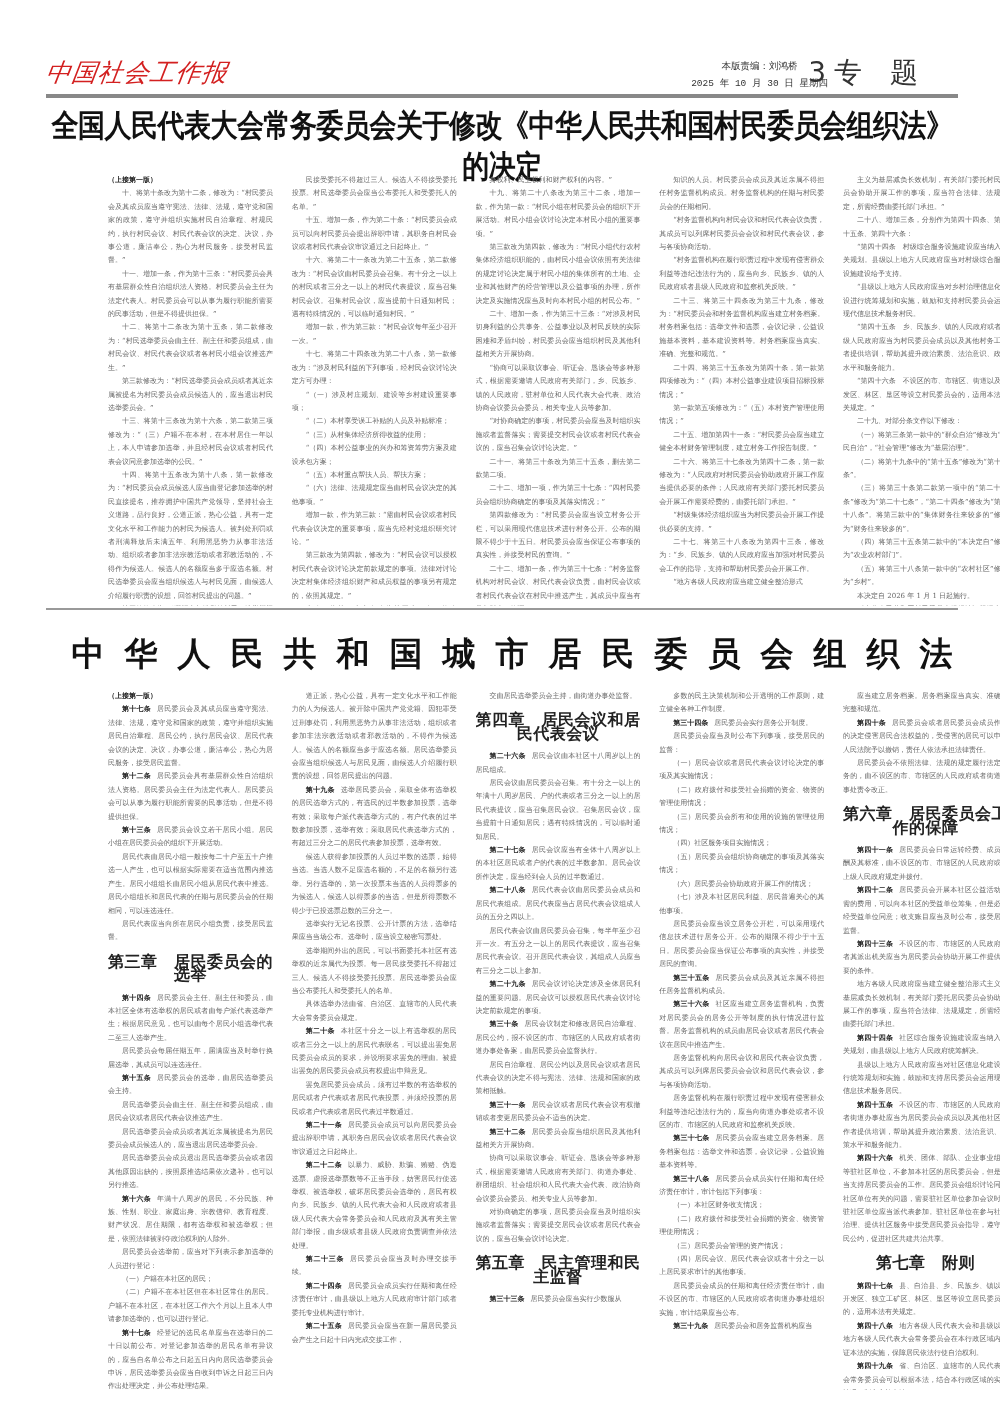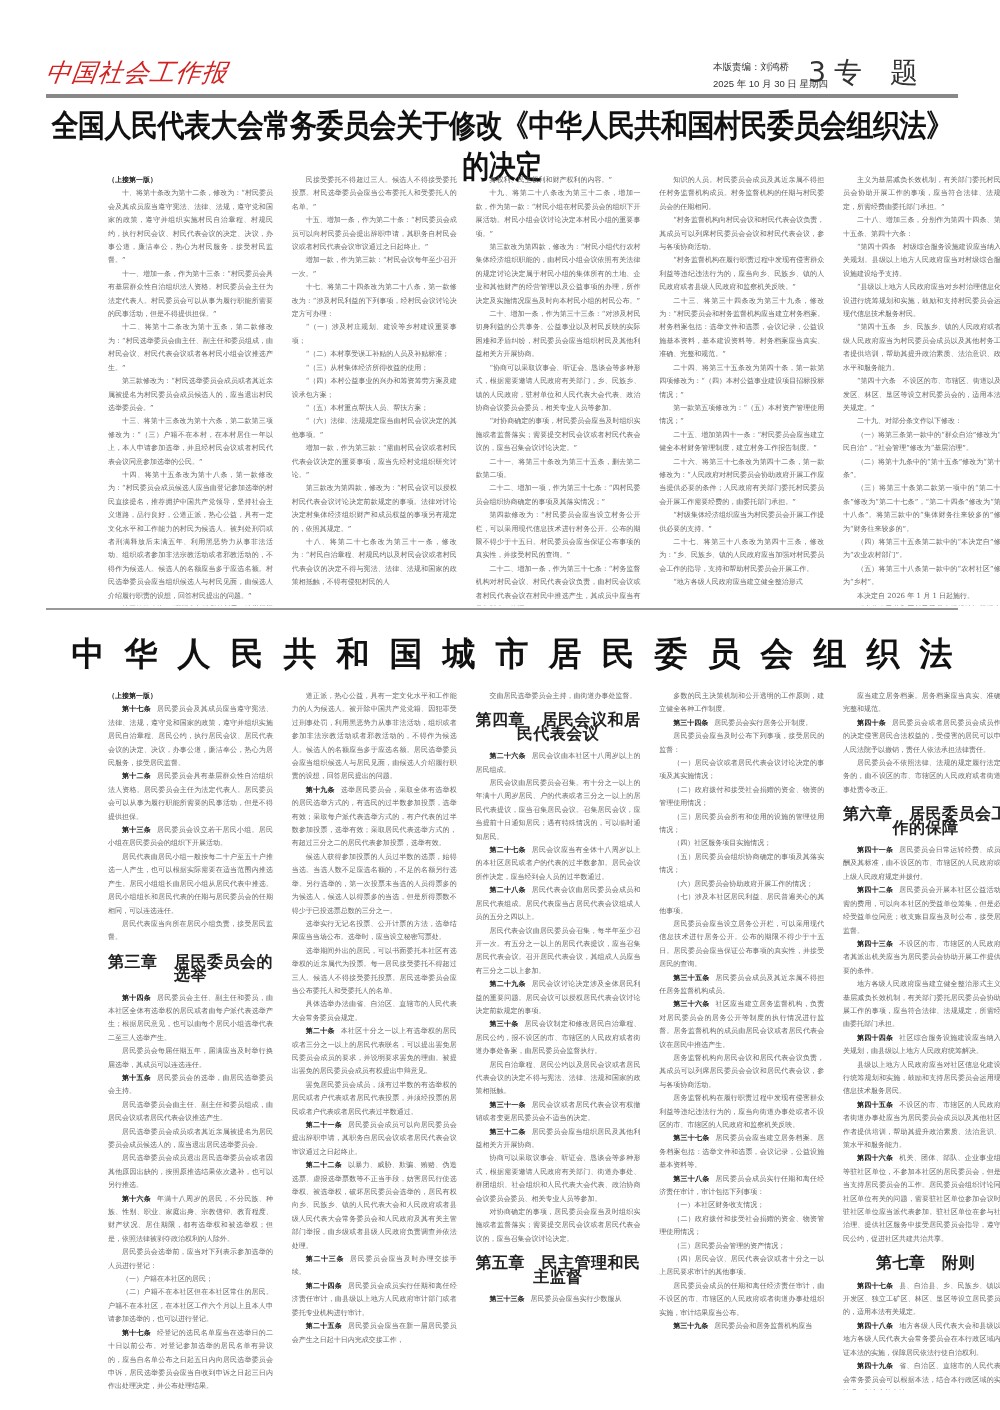--- a/index.html
+++ b/index.html
@@ -1,19 +1,19 @@
 <!DOCTYPE html>
 <html><head>
   <meta charset="utf-8">
   <style>
     html,body{margin:0;padding:0;background:#fff;}
     body{width:1000px;height:1410px;position:relative;overflow:hidden;font-family:"DejaVu Serif",serif;color:#333;}
     .masthead{position:absolute;left:46px;top:56px;width:912px;height:36px;}
     .logo{position:absolute;left:0;top:0;font-family:"DejaVu Serif",serif;font-style:italic;color:#d32020;font-size:25px;letter-spacing:1px;transform:skewX(-8deg);}
-    .meta{position:absolute;right:130px;top:2px;text-align:left;font-family:Liberation Sans, sans-serif;font-size:9.5px;color:#333;line-height:17px;}
+    .meta{position:absolute;right:130px;top:2px;text-align:center;font-family:Liberation Mono, monospace;font-size:9.5px;color:#333;line-height:17px;}
     .pageno{position:absolute;right:12px;top:-2px;font-family:"DejaVu Sans",sans-serif;font-size:28px;color:#333;letter-spacing:2px;}
     .pageno .num{margin-right:6px;}
     .pageno .sect{letter-spacing:28px;}
     .rule-top{position:absolute;left:46px;top:94px;width:912px;height:4px;background:#888;}
     .headline{position:absolute;left:46px;top:110px;width:912px;text-align:center;font-family:"DejaVu Sans",sans-serif;font-weight:bold;font-size:27px;color:#111;letter-spacing:-0.5px;transform:scaleY(1.15);}
     .cols{position:absolute;left:60px;width:900px;display:flex;justify-content:space-between;margin-left:48px;}
     .col{width:165px;font-size:7px;line-height:13.4px;color:#666;text-align:justify;overflow:hidden;}
     .col p{margin:0;text-indent:2em;}
     .col p.noind{text-indent:0;}
     .col .tag{font-family:"DejaVu Sans",sans-serif;font-weight:bold;color:#222;}
@@ -46,20 +46,21 @@
       <p>十一、增加一条，作为第十三条：“村民委员会具有基层群众性自治组织法人资格。村民委员会主任为法定代表人。村民委员会可以从事为履行职能所需要的民事活动，但是不得提供担保。”</p>
       <p>十二、将第十二条改为第十五条，第二款修改为：“村民选举委员会由主任、副主任和委员组成，由村民会议、村民代表会议或者各村民小组会议推选产生。”</p>
       <p>第三款修改为：“村民选举委员会成员或者其近亲属被提名为村民委员会成员候选人的，应当退出村民选举委员会。”</p>
       <p>十三、将第十三条改为第十六条，第二款第三项修改为：“（三）户籍不在本村，在本村居住一年以上，本人申请参加选举，并且经村民会议或者村民代表会议同意参加选举的公民。”</p>
       <p>十四、将第十五条改为第十八条，第一款修改为：“村民委员会成员候选人应当由登记参加选举的村民直接提名，推荐拥护中国共产党领导，坚持社会主义道路，品行良好，公道正派，热心公益，具有一定文化水平和工作能力的村民为候选人。被判处刑罚或者刑满释放后未满五年、利用黑恶势力从事非法活动、组织或者参加非法宗教活动或者邪教活动的，不得作为候选人。候选人的名额应当多于应选名额。村民选举委员会应当组织候选人与村民见面，由候选人介绍履行职责的设想，回答村民提出的问题。”</p>
       <p>第四款修改为：“登记参加选举的村民，选举期间外出不能参加投票的，可以书面委托本村有选举权的近亲属代为投票。每一村民接受委托不得超过三人。</p>
     </div>
   <div class="col">
       <p>民接受委托不得超过三人。候选人不得接受委托投票。村民选举委员会应当公布委托人和受委托人的名单。”</p>
       <p>十五、增加一条，作为第二十条：“村民委员会成员可以向村民委员会提出辞职申请，其职务自村民会议或者村民代表会议审议通过之日起终止。”</p>
+      <p>十六、将第二十一条改为第二十五条，第二款修改为：“村民会议由村民委员会召集。有十分之一以上的村民或者三分之一以上的村民代表提议，应当召集村民会议。召集村民会议，应当提前十日通知村民；遇有特殊情况的，可以临时通知村民。”</p>
       <p>增加一款，作为第三款：“村民会议每年至少召开一次。”</p>
       <p>十七、将第二十四条改为第二十八条，第一款修改为：“涉及村民利益的下列事项，经村民会议讨论决定方可办理：</p>
       <p>“（一）涉及村庄规划、建设等乡村建设重要事项；</p>
       <p>“（二）本村享受误工补贴的人员及补贴标准；</p>
       <p>“（三）从村集体经济所得收益的使用；</p>
       <p>“（四）本村公益事业的兴办和筹资筹劳方案及建设承包方案；</p>
       <p>“（五）本村重点帮扶人员、帮扶方案；</p>
       <p>“（六）法律、法规规定应当由村民会议决定的其他事项。”</p>
       <p>增加一款，作为第三款：“需由村民会议或者村民代表会议决定的重要事项，应当先经村党组织研究讨论。”</p>
       <p>第三款改为第四款，修改为：“村民会议可以授权村民代表会议讨论决定前款规定的事项。法律对讨论决定村集体经济组织财产和成员权益的事项另有规定的，依照其规定。”</p>

